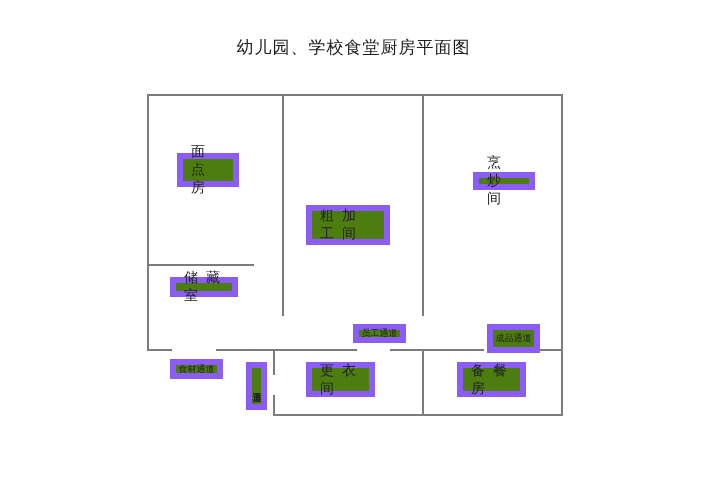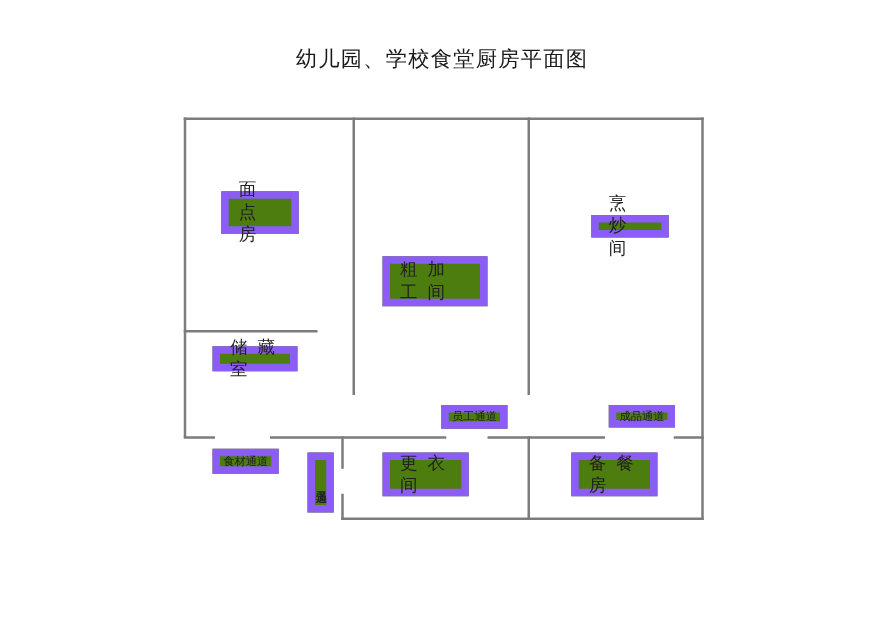--- a/index.html
+++ b/index.html
@@ -49,14 +49,14 @@
 
 <div class="label-box room" style="left:177px; top:153px; width:62px; height:34px;">面点房</div>
 <div class="label-box room" style="left:170px; top:277px; width:68px; height:20px;">储藏室</div>
 <div class="label-box room" style="left:306px; top:205px; width:84px; height:40px;">粗加工间</div>
 <div class="label-box room" style="left:473px; top:172px; width:62px; height:18px;">烹炒间</div>
 <div class="label-box room" style="left:306px; top:362px; width:69px; height:35px;">更衣间</div>
 <div class="label-box room" style="left:457px; top:362px; width:69px; height:35px;">备餐房</div>
 
 <div class="label-box passage" style="left:170px; top:359px; width:53px; height:20px;">食材通道</div>
 <div class="label-box passage" style="left:353px; top:324px; width:53px; height:19px;">员工通道</div>
-<div class="label-box passage" style="left:487px; top:324px; width:53px; height:18px;">成品通道</div>
+<div class="label-box passage" style="left:487px; top:324px; width:53px; height:29px;">成品通道</div>
 <div class="label-box passage vertical" style="left:246px; top:362px; width:21px; height:48px;">员工通道</div>
 
 </body></html>

